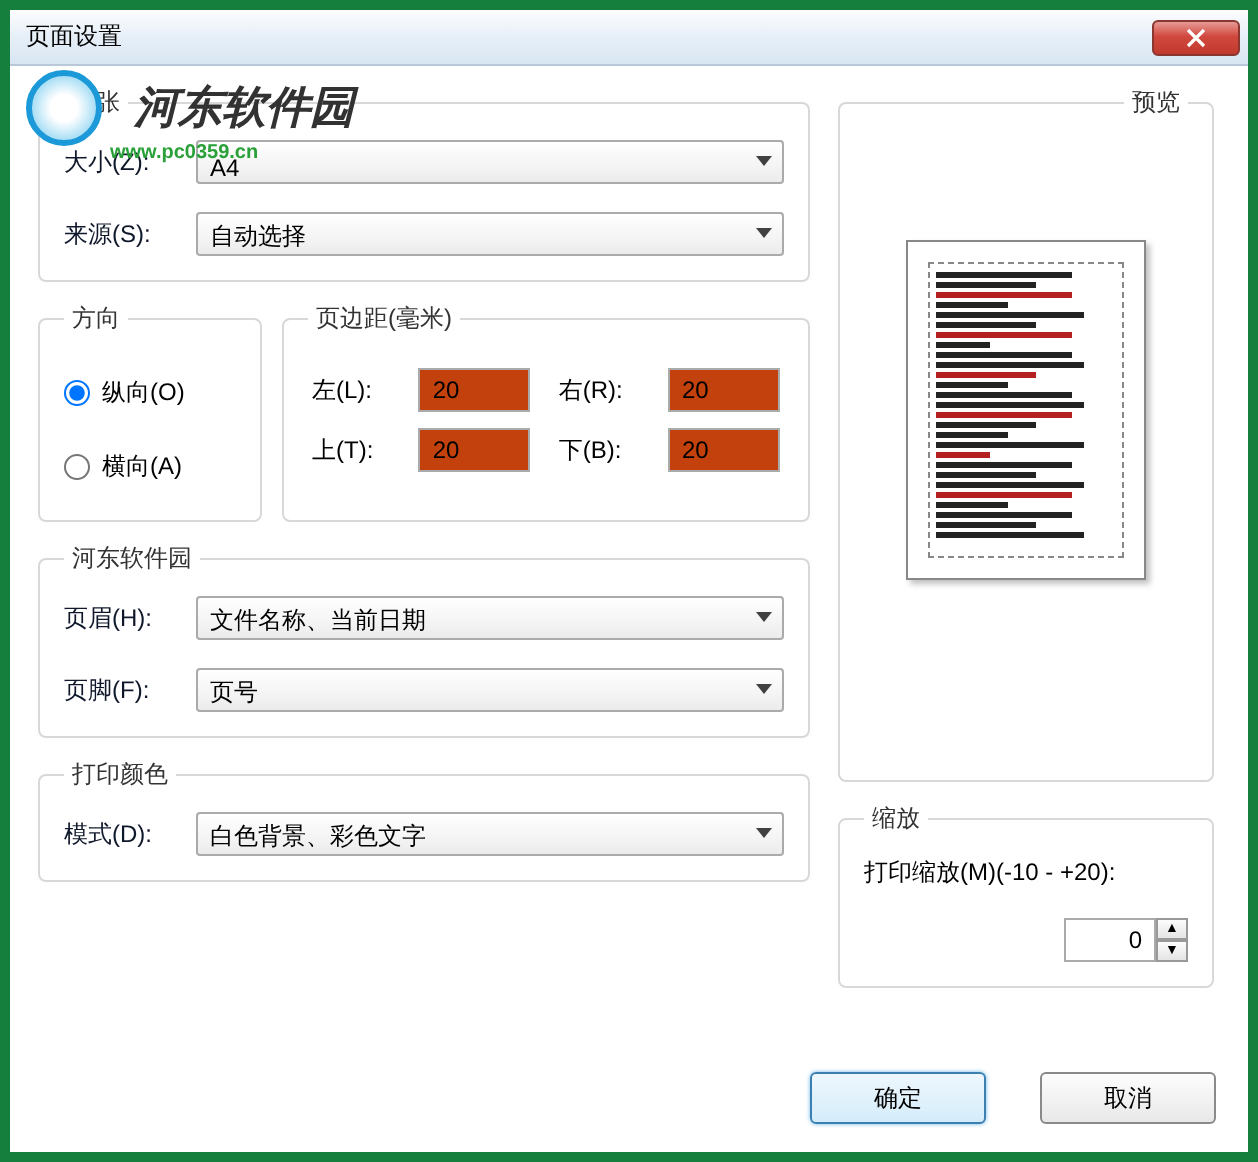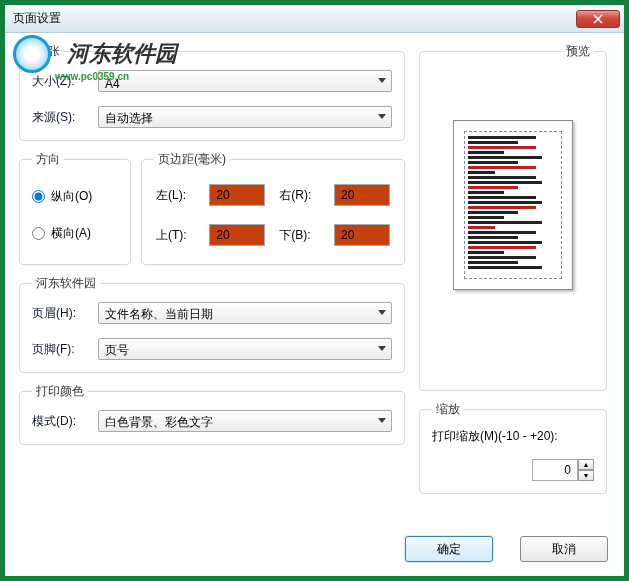--- a/index.html
+++ b/index.html
@@ -28,21 +28,21 @@
 .sel { flex: 1; height: 22px; border: 1px solid #aaa; background: linear-gradient(#fff,#ececec); border-radius: 2px; display: flex; align-items: flex-end; padding: 0 6px; position: relative; cursor: pointer; }
 .sel .arrow { position: absolute; right: 5px; top: 7px; width: 0; height: 0; border-left: 4px solid transparent; border-right: 4px solid transparent; border-top: 5px solid #404040; }
 
 .two-col { display: flex; gap: 10px; }
 .orient-fs { width: 112px; }
 .margin-fs { flex: 1; }
 .radio-row { display: flex; align-items: center; margin: 10px 0 20px; gap: 6px; }
 .radio-row:last-child { margin-bottom: 6px; }
 .radio-row input { margin: 0; }
 
-.margin-grid { display: grid; grid-template-columns: auto 56px auto 56px; gap: 18px 14px; align-items: center; padding: 6px 2px; }
+.margin-grid { display: grid; grid-template-columns: auto 56px auto 56px; gap: 8px 14px; align-items: center; padding: 6px 2px; }
 .margin-grid .ml { text-align: left; }
 .num-input { height: 22px; border: 1px solid #aaa; padding: 0 6px; text-align: left; background: #c2410c; width: 56px; }
 
 .preview-fs { height: 348px; text-align: right; }
 .preview-page { width: 120px; height: 170px; margin: 50px auto 0; background: #fff; border: 1px solid #888; box-shadow: 2px 2px 3px rgba(0,0,0,0.25); padding: 10px; position: relative; }
 .preview-page .inner { position: absolute; inset: 10px; border: 1px dashed #888; padding: 4px 3px; overflow: hidden; }
 .preview-line { height: 3px; margin-bottom: 2px; background: #222; }
 .preview-line.red { background: #b52020; }
 .preview-line.w1 { width: 55%; }
 .preview-line.w2 { width: 75%; }

